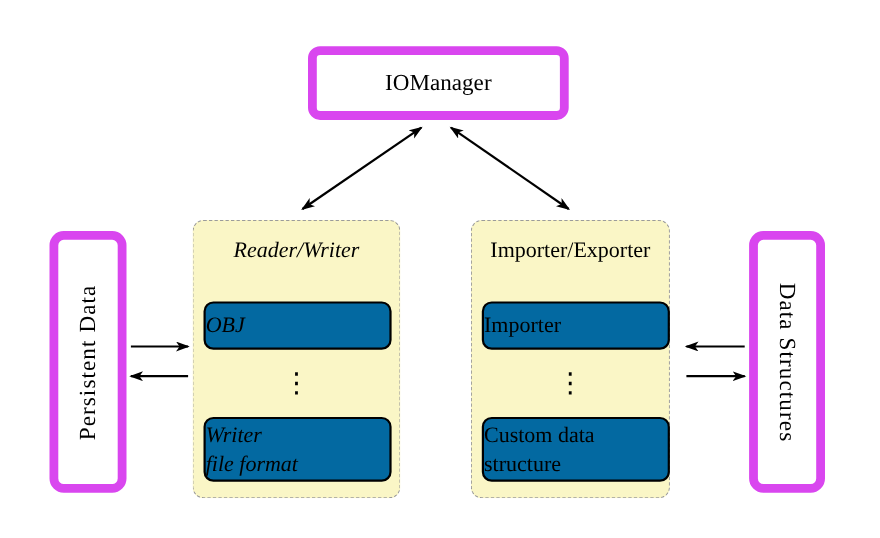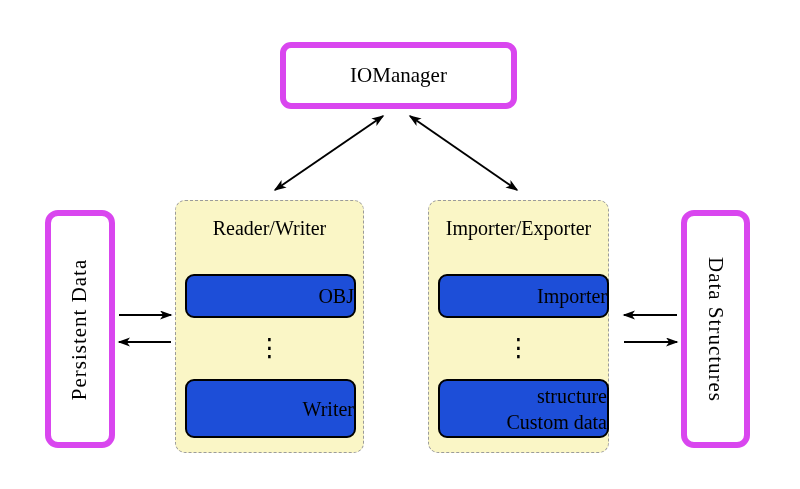--- a/index.html
+++ b/index.html
@@ -3,43 +3,43 @@
 <meta charset="utf-8">
 <style>
   html,body{margin:0;padding:0;background:#ffffff;}
   #canvas{
     position:relative;width:800px;height:489px;background:#ffffff;overflow:hidden;
     font-family:"Liberation Serif","DejaVu Serif",serif;color:#000;
   }
   .abs{position:absolute;box-sizing:border-box;}
   
   .node{
-    background:#ffffff;border:6px solid #d946ef;border-radius:11px;
+    background:#ffffff;border:8px solid #d946ef;border-radius:11px;
     display:flex;align-items:center;justify-content:center;
   }
   #iomanager{left:280px;top:42px;width:237px;height:67px;font-size:21px;}
   #persistent-data{left:45px;top:210px;width:70px;height:238px;border-radius:13px;}
   #data-structures{left:681px;top:210px;width:69px;height:238px;border-radius:13px;}
   .vtext{white-space:nowrap;font-size:21px;letter-spacing:1px;}
   .rot-ccw{transform:rotate(-90deg);}
   .rot-cw{transform:rotate(90deg);}
   
   .container{
     background:#faf6c6;border:1.6px dashed #9b9b9b;border-radius:10px;
   }
-  #reader-writer{left:175px;top:200px;width:189px;height:253px;}
+  #reader-writer{left:175px;top:200px;width:189px;height:253px;font-style:italic;}
   #importer-exporter{left:428px;top:200px;width:181px;height:253px;}
   .container-title{
     position:absolute;left:0;right:0;top:16px;text-align:center;font-size:20px;
   }
   
   .inner-box{
-    position:absolute;box-sizing:border-box;background:#1d4ed8;
+    position:absolute;box-sizing:border-box;background:#0369a1;
     border:2.5px solid #000;border-radius:9px;
-    display:flex;flex-direction:column;align-items:flex-end;justify-content:center;
+    display:flex;flex-direction:column;align-items:flex-start;justify-content:center;
     font-size:20px;line-height:26px;text-align:center;
   }
   .ib-top{left:9px;top:73px;width:171px;height:44px;}
   .ib-bottom{left:9px;top:178px;width:171px;height:59px;}
   .vdots{
     position:absolute;left:0;right:0;top:128px;text-align:center;
     font-family:"DejaVu Sans",sans-serif;font-size:25px;line-height:38px;
   }
   svg.overlay{position:absolute;left:0;top:0;pointer-events:none;}
 </style>
@@ -61,32 +61,33 @@
   </div>
 
   <div id="reader-writer" class="abs container">
     <div class="container-title">Reader/Writer</div>
     <div class="inner-box ib-top">
       <span>OBJ</span>
     </div>
     <div class="vdots">⋮</div>
     <div class="inner-box ib-bottom">
       <span>Writer</span>
+      <span>file format</span>
     </div>
   </div>
 
   <div id="importer-exporter" class="abs container">
     <div class="container-title">Importer/Exporter</div>
     <div class="inner-box ib-top">
       <span>Importer</span>
     </div>
     <div class="vdots">⋮</div>
     <div class="inner-box ib-bottom">
+      <span>Custom data</span>
       <span>structure</span>
-      <span>Custom data</span>
     </div>
   </div>
 
   <svg class="overlay" width="800" height="489" viewBox="0 0 800 489">
     <defs>
       <marker id="ah" markerUnits="userSpaceOnUse" markerWidth="13" markerHeight="10" refX="11" refY="4.5" orient="auto-start-reverse">
         <path d="M0,0 L12.5,4.5 L0,9 L3.2,4.5 Z" fill="#000"></path>
       </marker>
     </defs>
 

